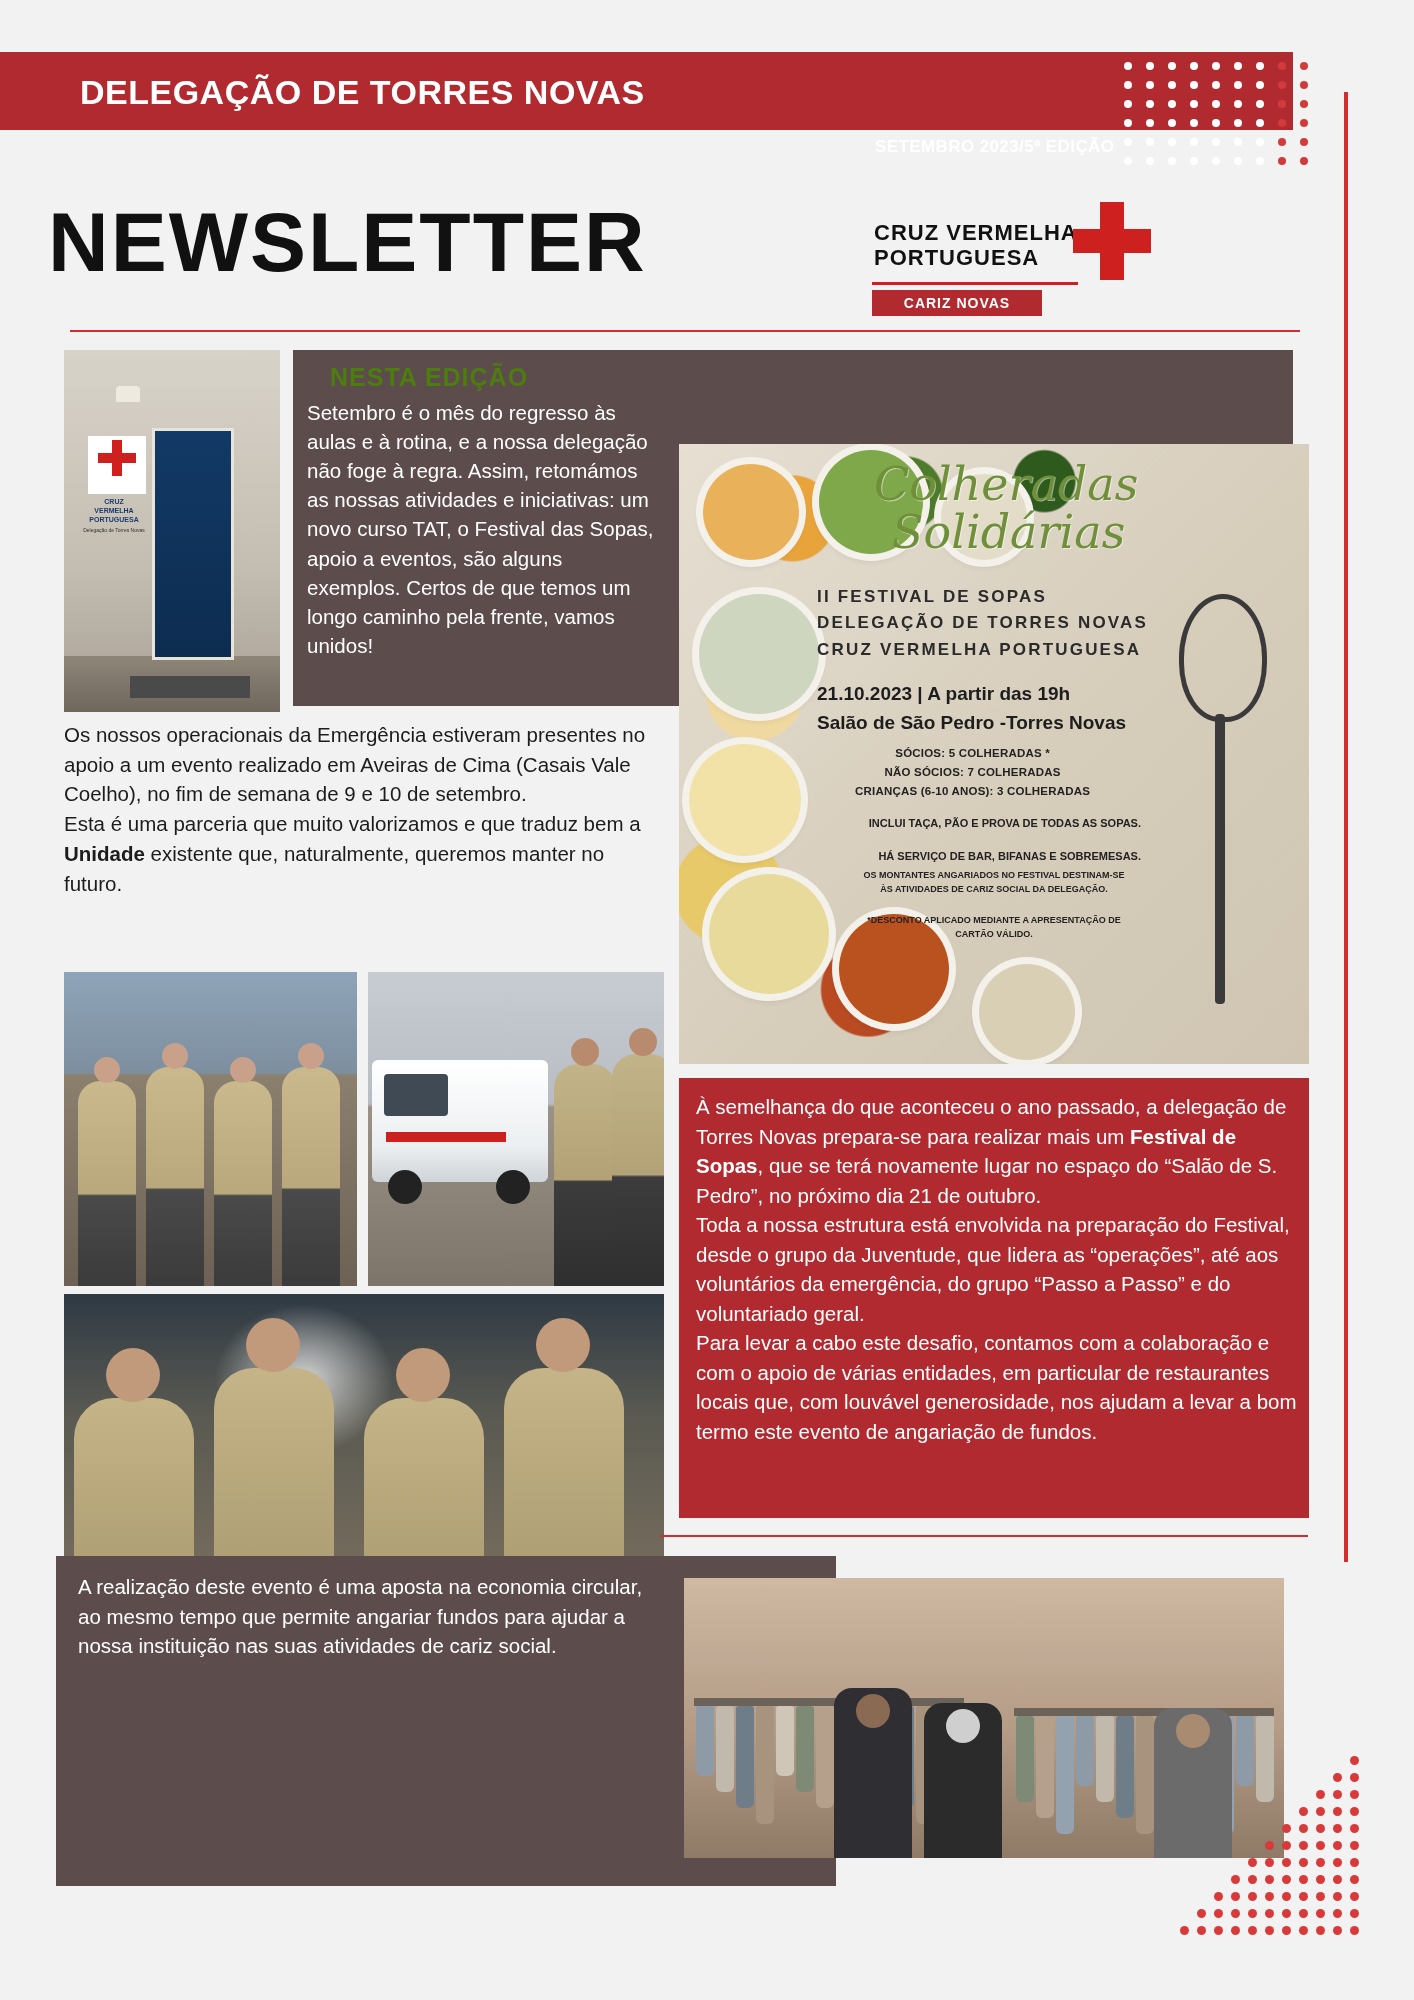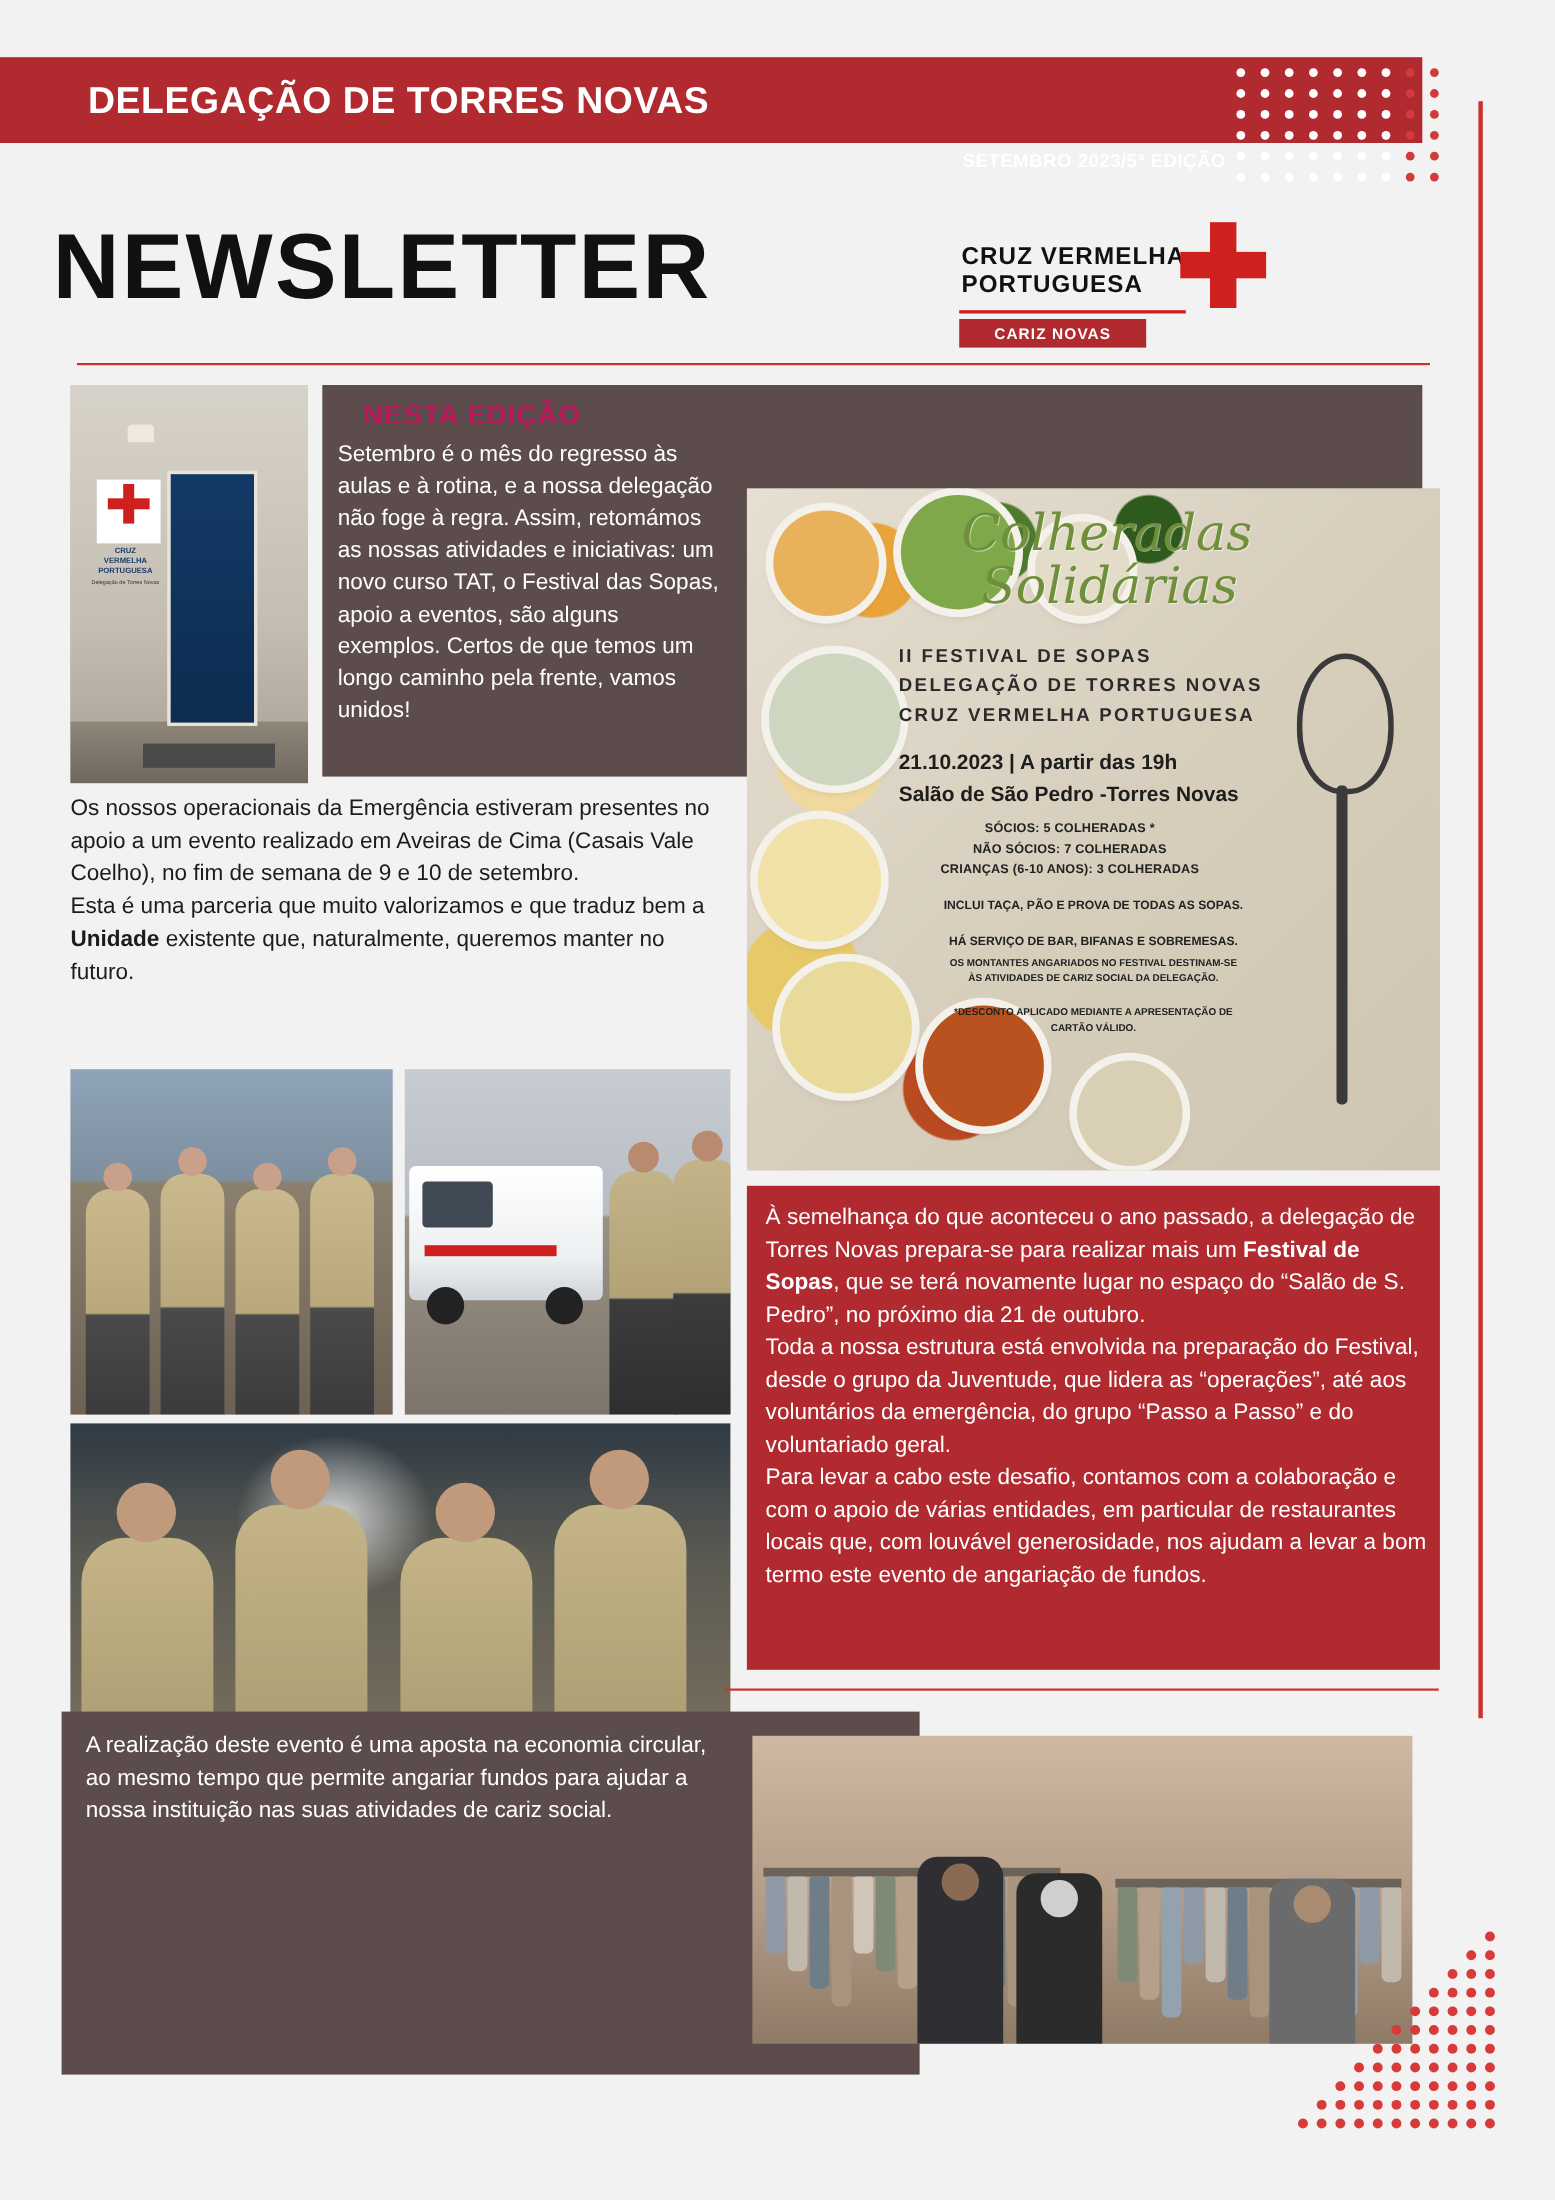--- a/index.html
+++ b/index.html
@@ -115,21 +115,21 @@
   
   .nesta-box {
     position: absolute;
     left: 293px; top: 350px;
     width: 1000px; height: 356px;
     background: #5c4c4c;
   }
   .nesta-title {
     position: absolute; left: 330px; top: 363px;
     font-size: 25px; font-weight: bold; letter-spacing: 1px;
-    color: #be185d;
+    color: #4d7c0f;
   }
   .nesta-text {
     position: absolute; left: 307px; top: 398px;
     width: 352px;
     font-size: 20.5px; line-height: 1.42; color: #ffffff;
   }
 
   
   .door-photo {
     position: absolute; left: 64px; top: 350px;
@@ -205,24 +205,24 @@
   .poster .datal {
     position: absolute; left: 138px; top: 236px;
     font-size: 19px; font-weight: bold; color: #1d1d1d; line-height:1.5;
   }
   .poster .prices {
     position: absolute; left: 176px; top: 300px;
     font-size: 11.5px; font-weight: bold; color: #222; line-height: 1.65;
     text-align: center; letter-spacing: .2px;
   }
   .poster .incl {
-    position: absolute; left: 150px; top: 370px;
+    position: absolute; left: 132px; top: 370px;
     width: 330px;
     font-size: 11px; font-weight: bold; color: #222; line-height: 1.7;
-    text-align: center;
+    text-align: right;
   }
   .poster .notes {
     position: absolute; left: 140px; top: 424px;
     width: 350px;
     font-size: 9px; font-weight: bold; color: #222; line-height: 1.6;
     text-align: center;
   }
   .poster .spoon {
     position: absolute; right: 26px; top: 150px;
     width: 120px; height: 420px;

